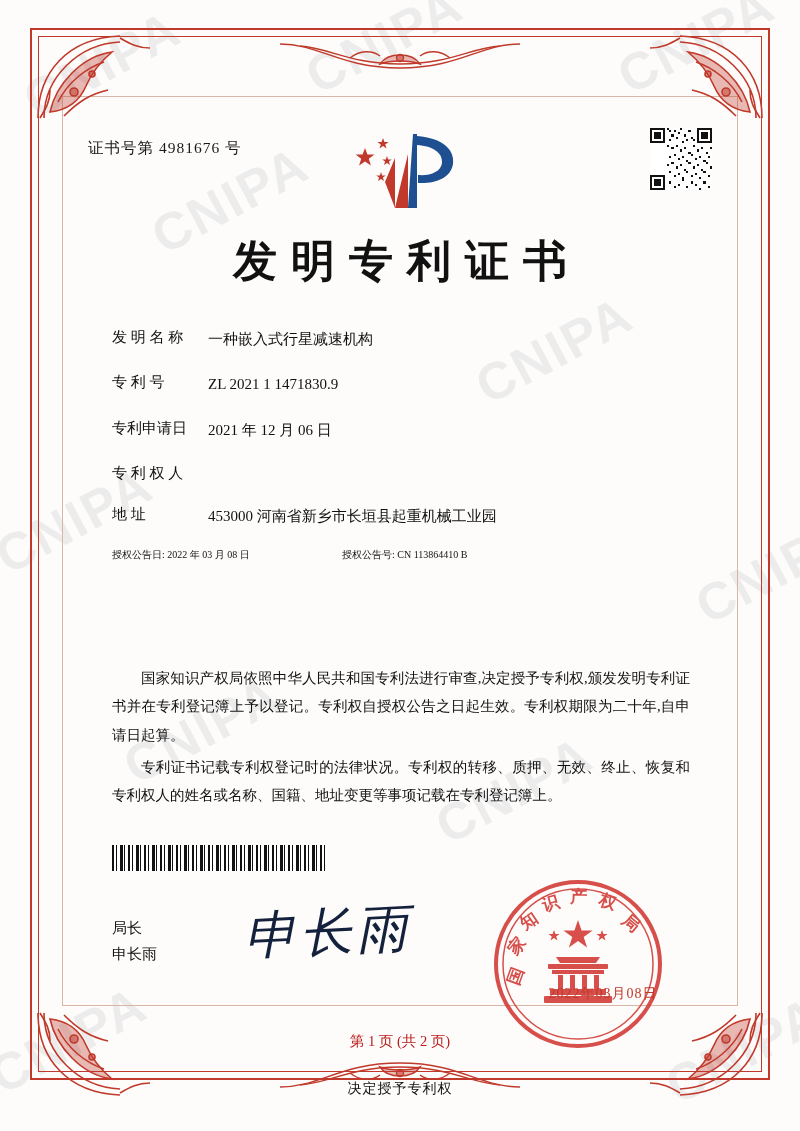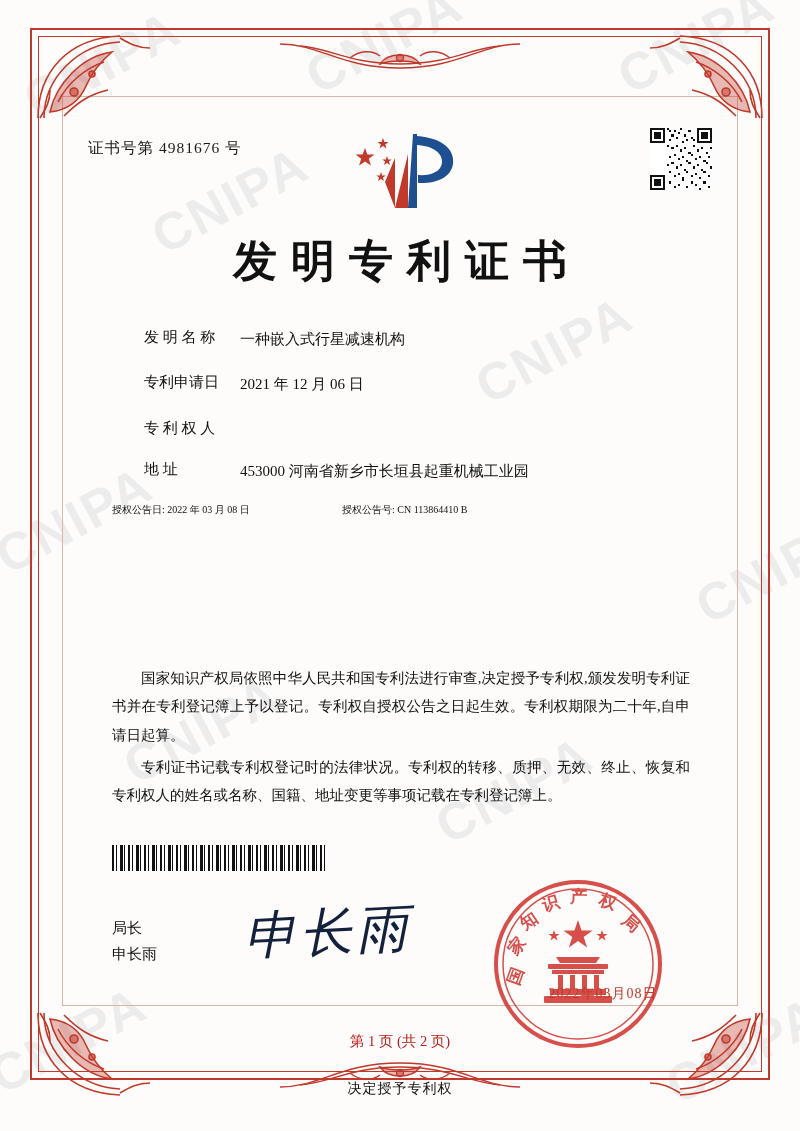--- a/index.html
+++ b/index.html
@@ -91,21 +91,21 @@
   }
 
   
   .fields {
     position: absolute;
     left: 112px; top: 328px;
     width: 580px;
     font-size: 15px;
     color: #111;
   }
-  .row { display: flex; margin-bottom: 22px; align-items: flex-start; margin-left: 32px; }
+  .row { display: flex; margin-bottom: 22px; align-items: flex-start; }
   .lab {
     width: 96px;
     flex: 0 0 96px;
     letter-spacing: 0px;
     white-space: nowrap;
   }
   .val { flex: 1; line-height: 1.55; }
   .val .l2 { display: block; }
   .row.tight { margin-bottom: 20px; }
 
@@ -391,20 +391,24 @@
   </svg>
 
   <div class="title">发明专利证书</div>
 
   <div class="fields">
     <div class="row">
       <div class="lab">发 明 名 称</div>
       <div class="val">一种嵌入式行星减速机构</div>
     </div>
     <div class="row">
+      <div class="lab">专 利 号</div>
+      <div class="val">ZL 2021 1 1471830.9</div>
+    </div>
+    <div class="row">
       <div class="lab">专利申请日</div>
       <div class="val">2021 年 12 月 06 日</div>
     </div>
     <div class="row">
       <div class="lab">专 利 权 人</div>
     </div>
     <div class="row tight">
       <div class="lab">地        址</div>
       <div class="val">453000 河南省新乡市长垣县起重机械工业园</div>
     </div>

